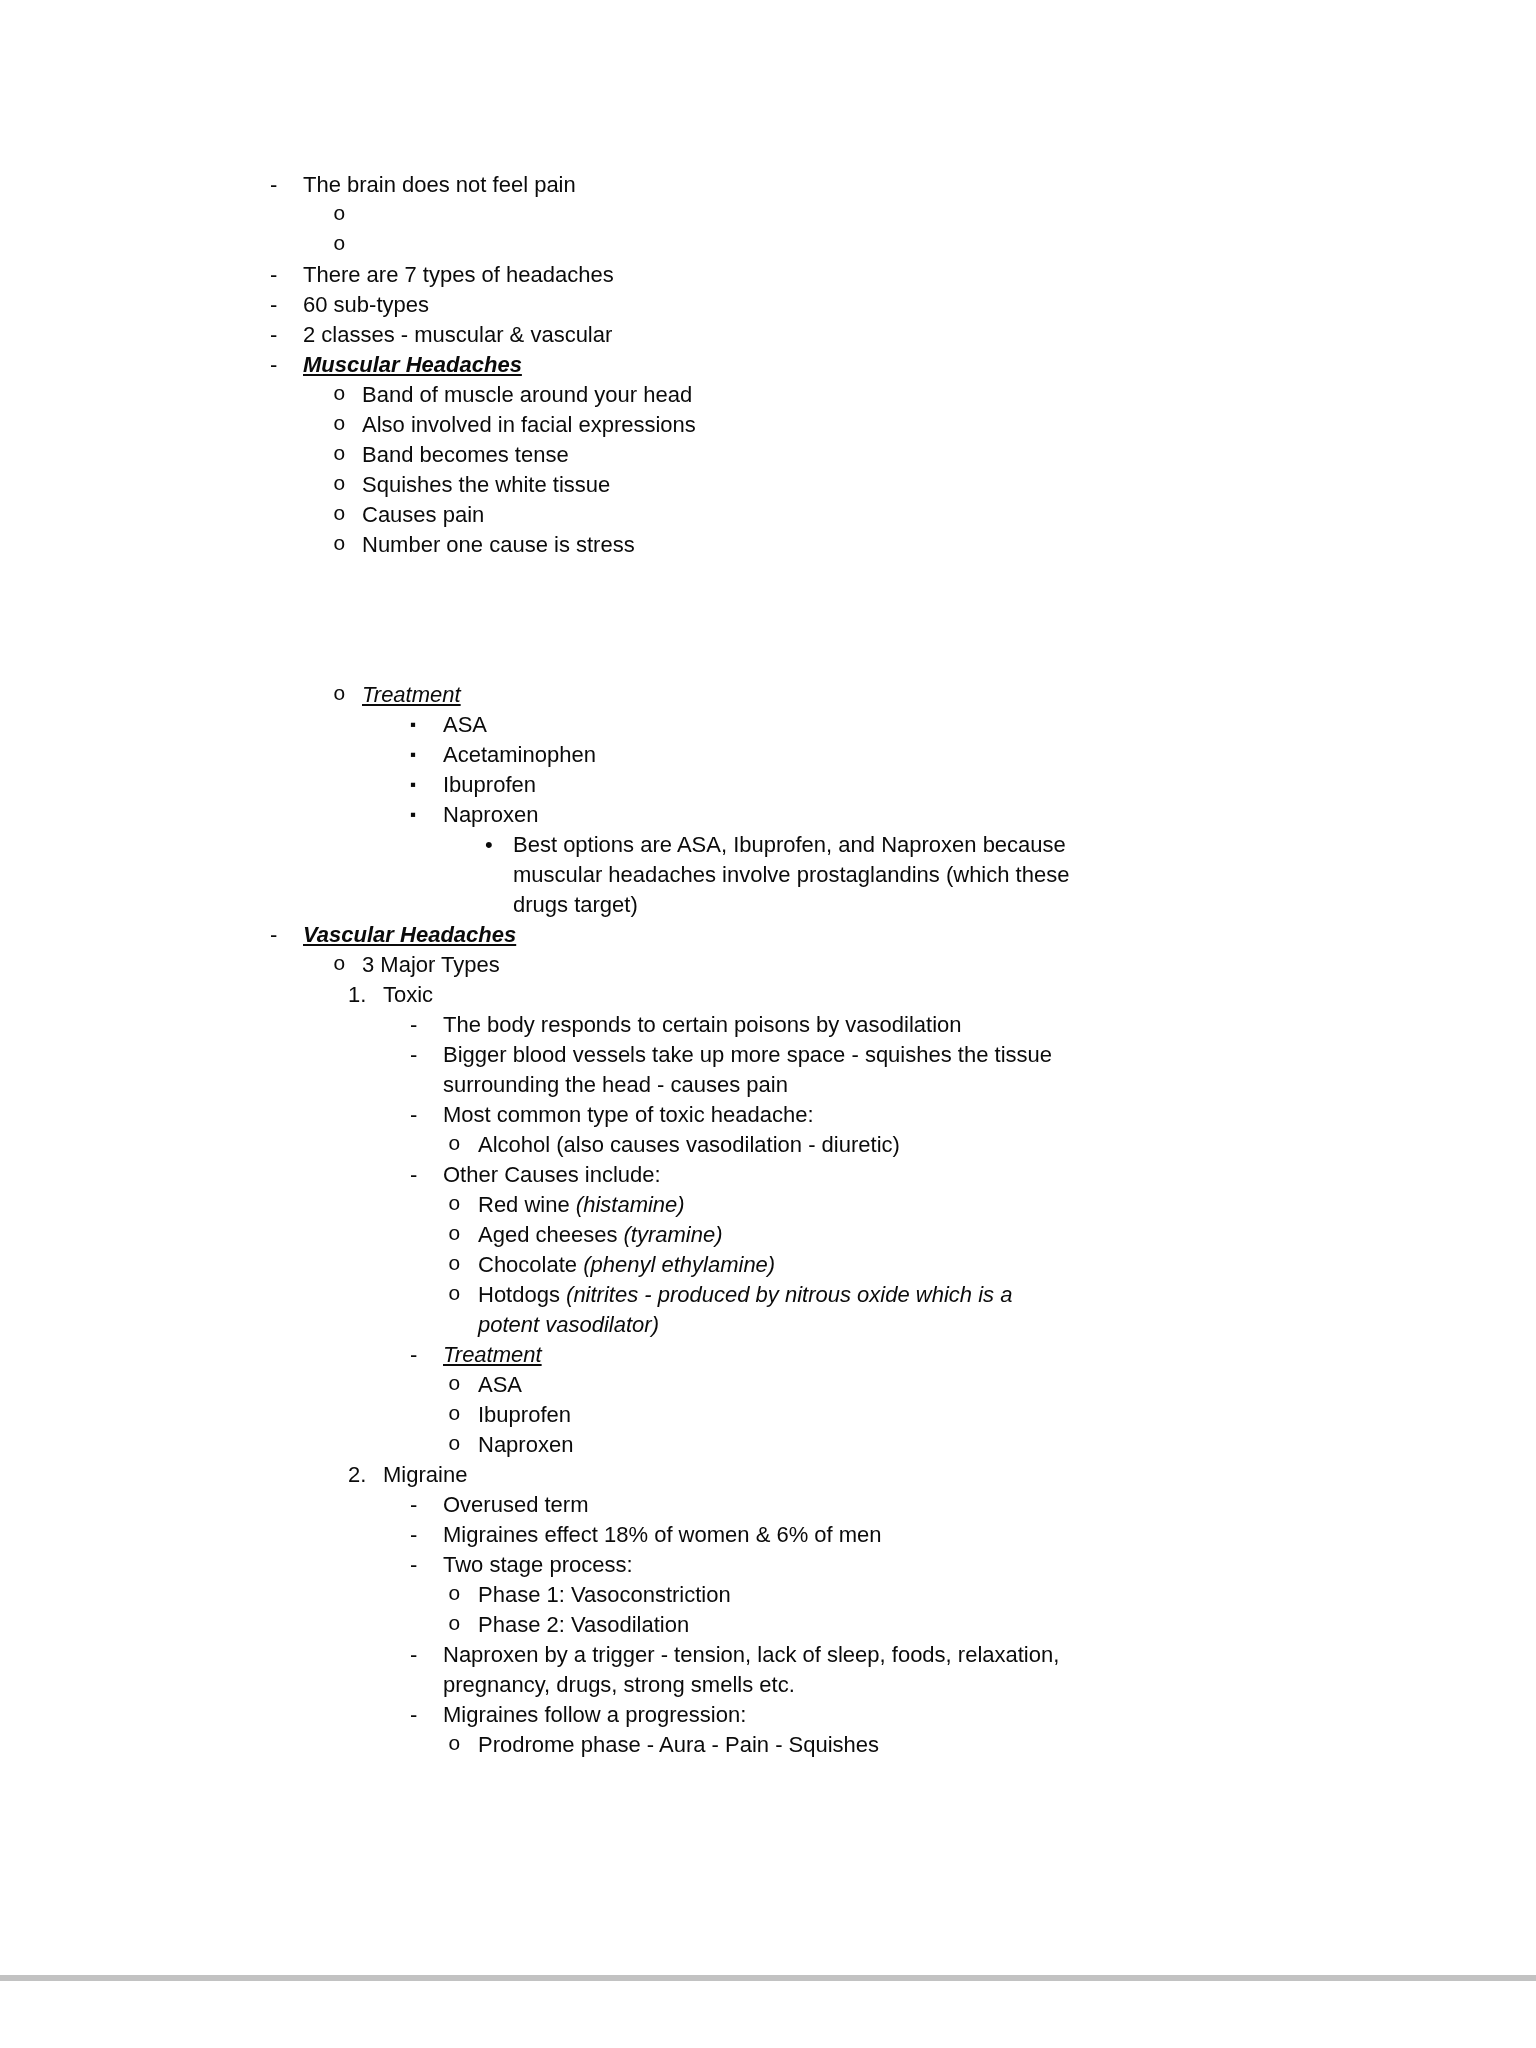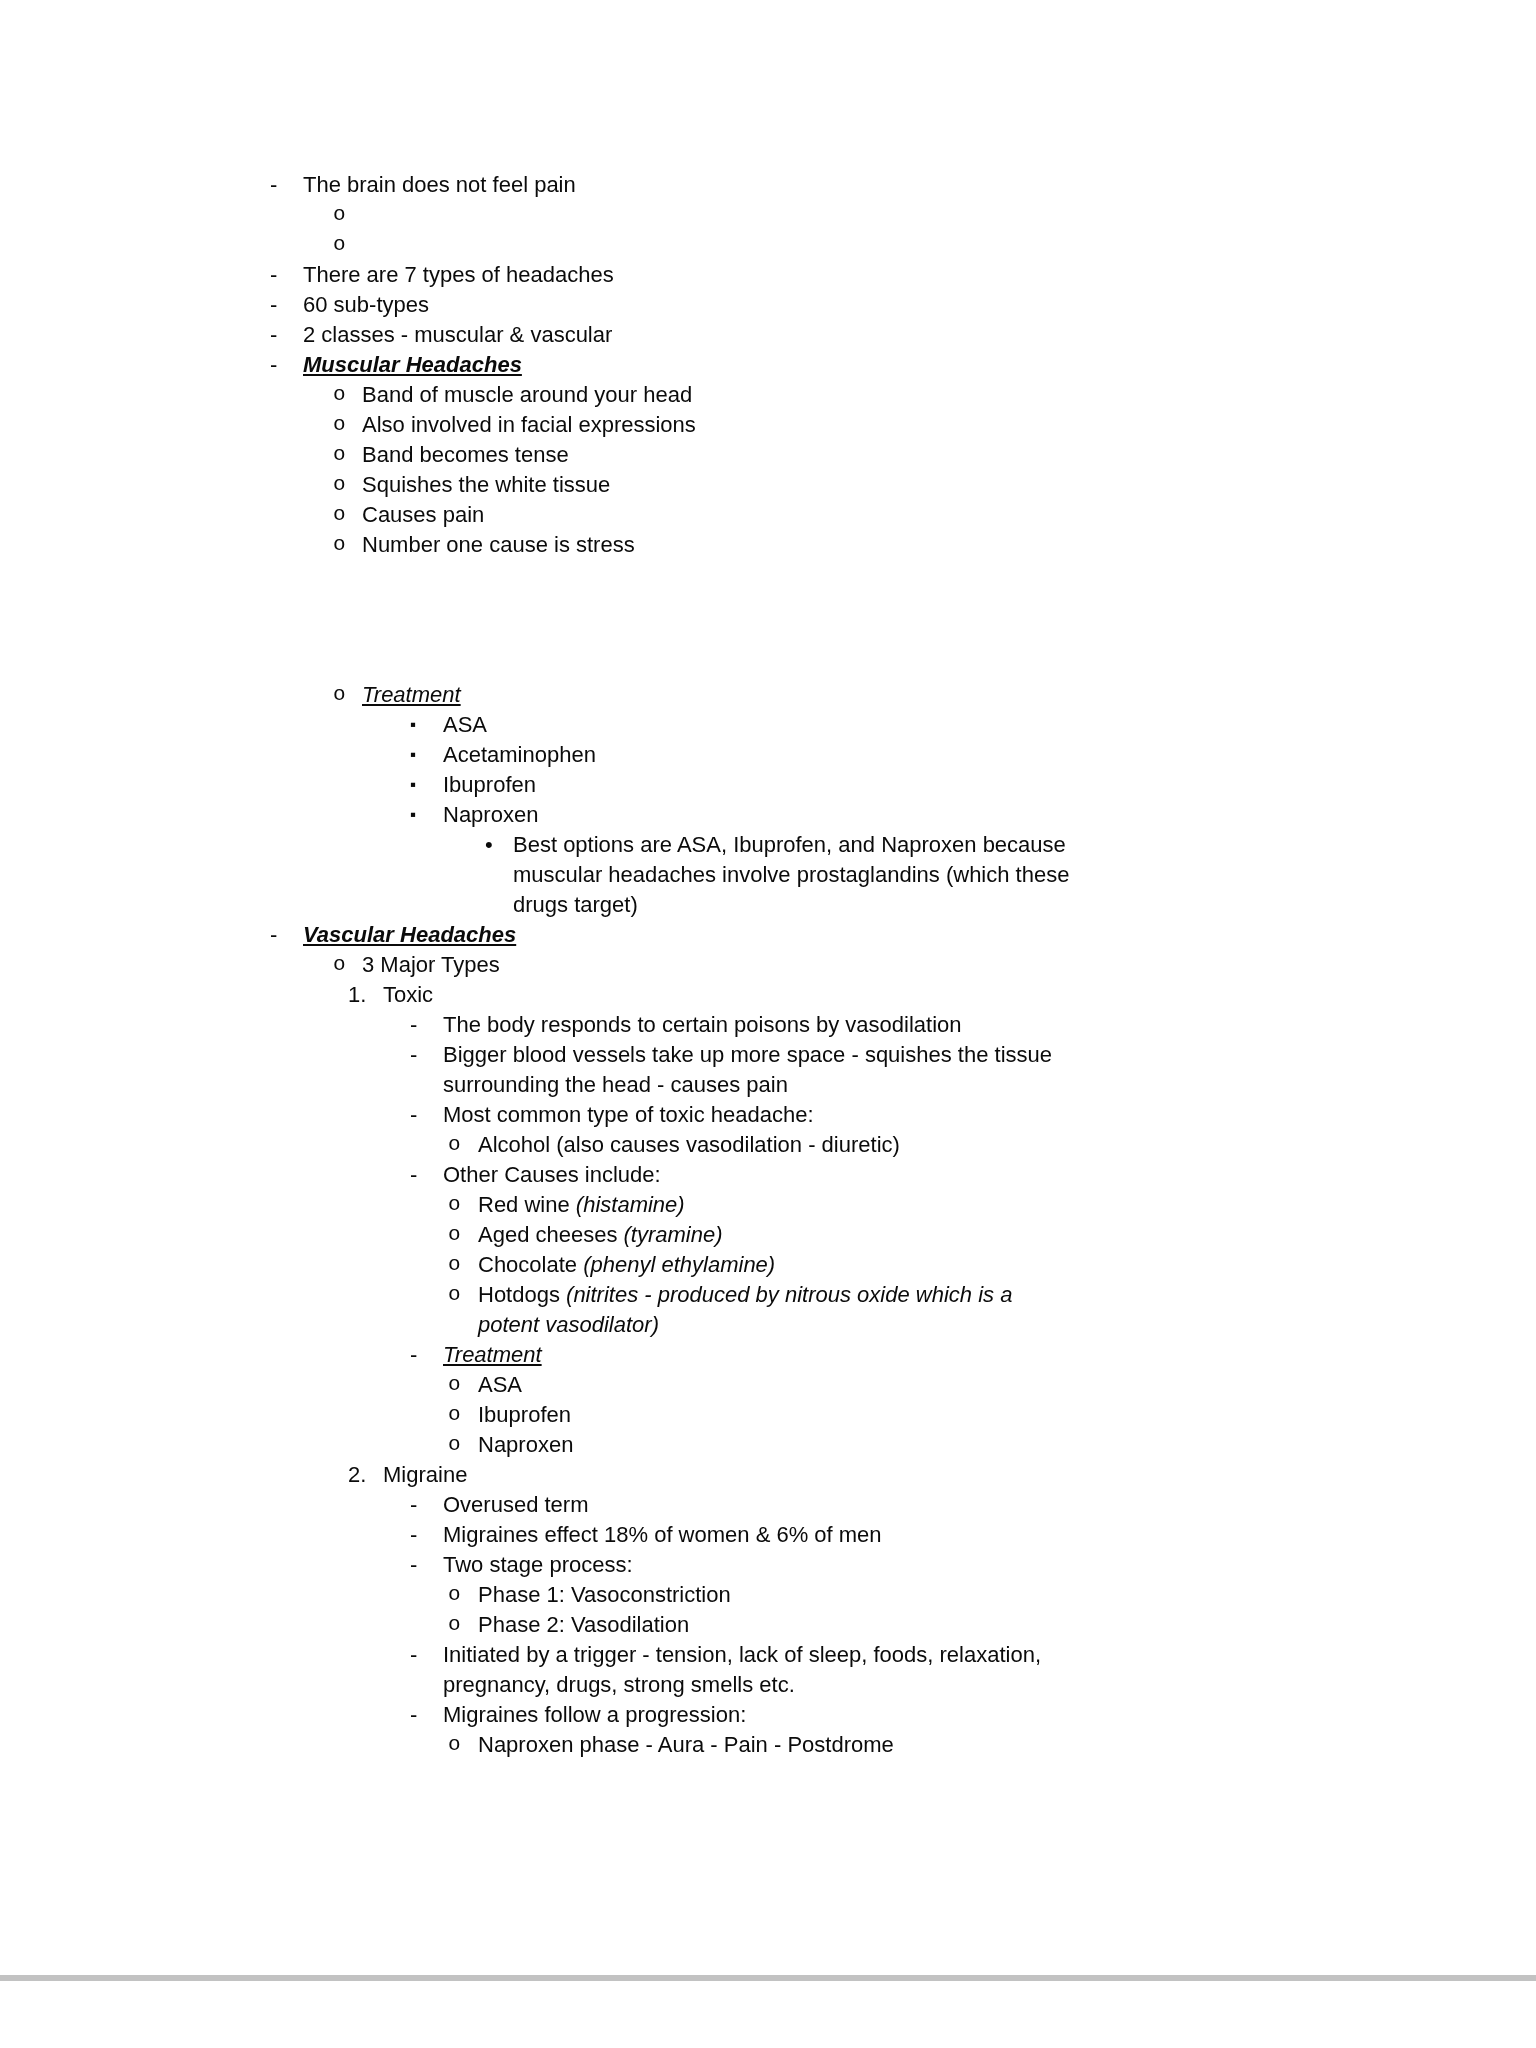--- a/index.html
+++ b/index.html
@@ -214,26 +214,26 @@
       <div class="row l4">
         <span class="mk mk-o">o</span>
         <span class="tx"><span>Phase 1: Vasoconstriction</span></span>
       </div>
       <div class="row l4">
         <span class="mk mk-o">o</span>
         <span class="tx"><span>Phase 2: Vasodilation</span></span>
       </div>
       <div class="row l3">
         <span class="mk mk-dash">-</span>
-        <span class="tx"><span>Initiated by a trigger - tension, lack of sleep, foods, relaxation,
+        <span class="tx"><span>Naproxen by a trigger - tension, lack of sleep, foods, relaxation,
 pregnancy, drugs, strong smells etc.</span></span>
       </div>
       <div class="row l3">
         <span class="mk mk-dash">-</span>
         <span class="tx"><span>Migraines follow a progression:</span></span>
       </div>
       <div class="row l4">
         <span class="mk mk-o">o</span>
-        <span class="tx"><span>Naproxen phase - Aura - Pain - Postdrome</span></span>
+        <span class="tx"><span>Prodrome phase - Aura - Pain - Squishes</span></span>
       </div>
     </div>
   <div id="page-break" style="background: rgb(194, 194, 194);"></div>
 </div>
 
 </body></html>

